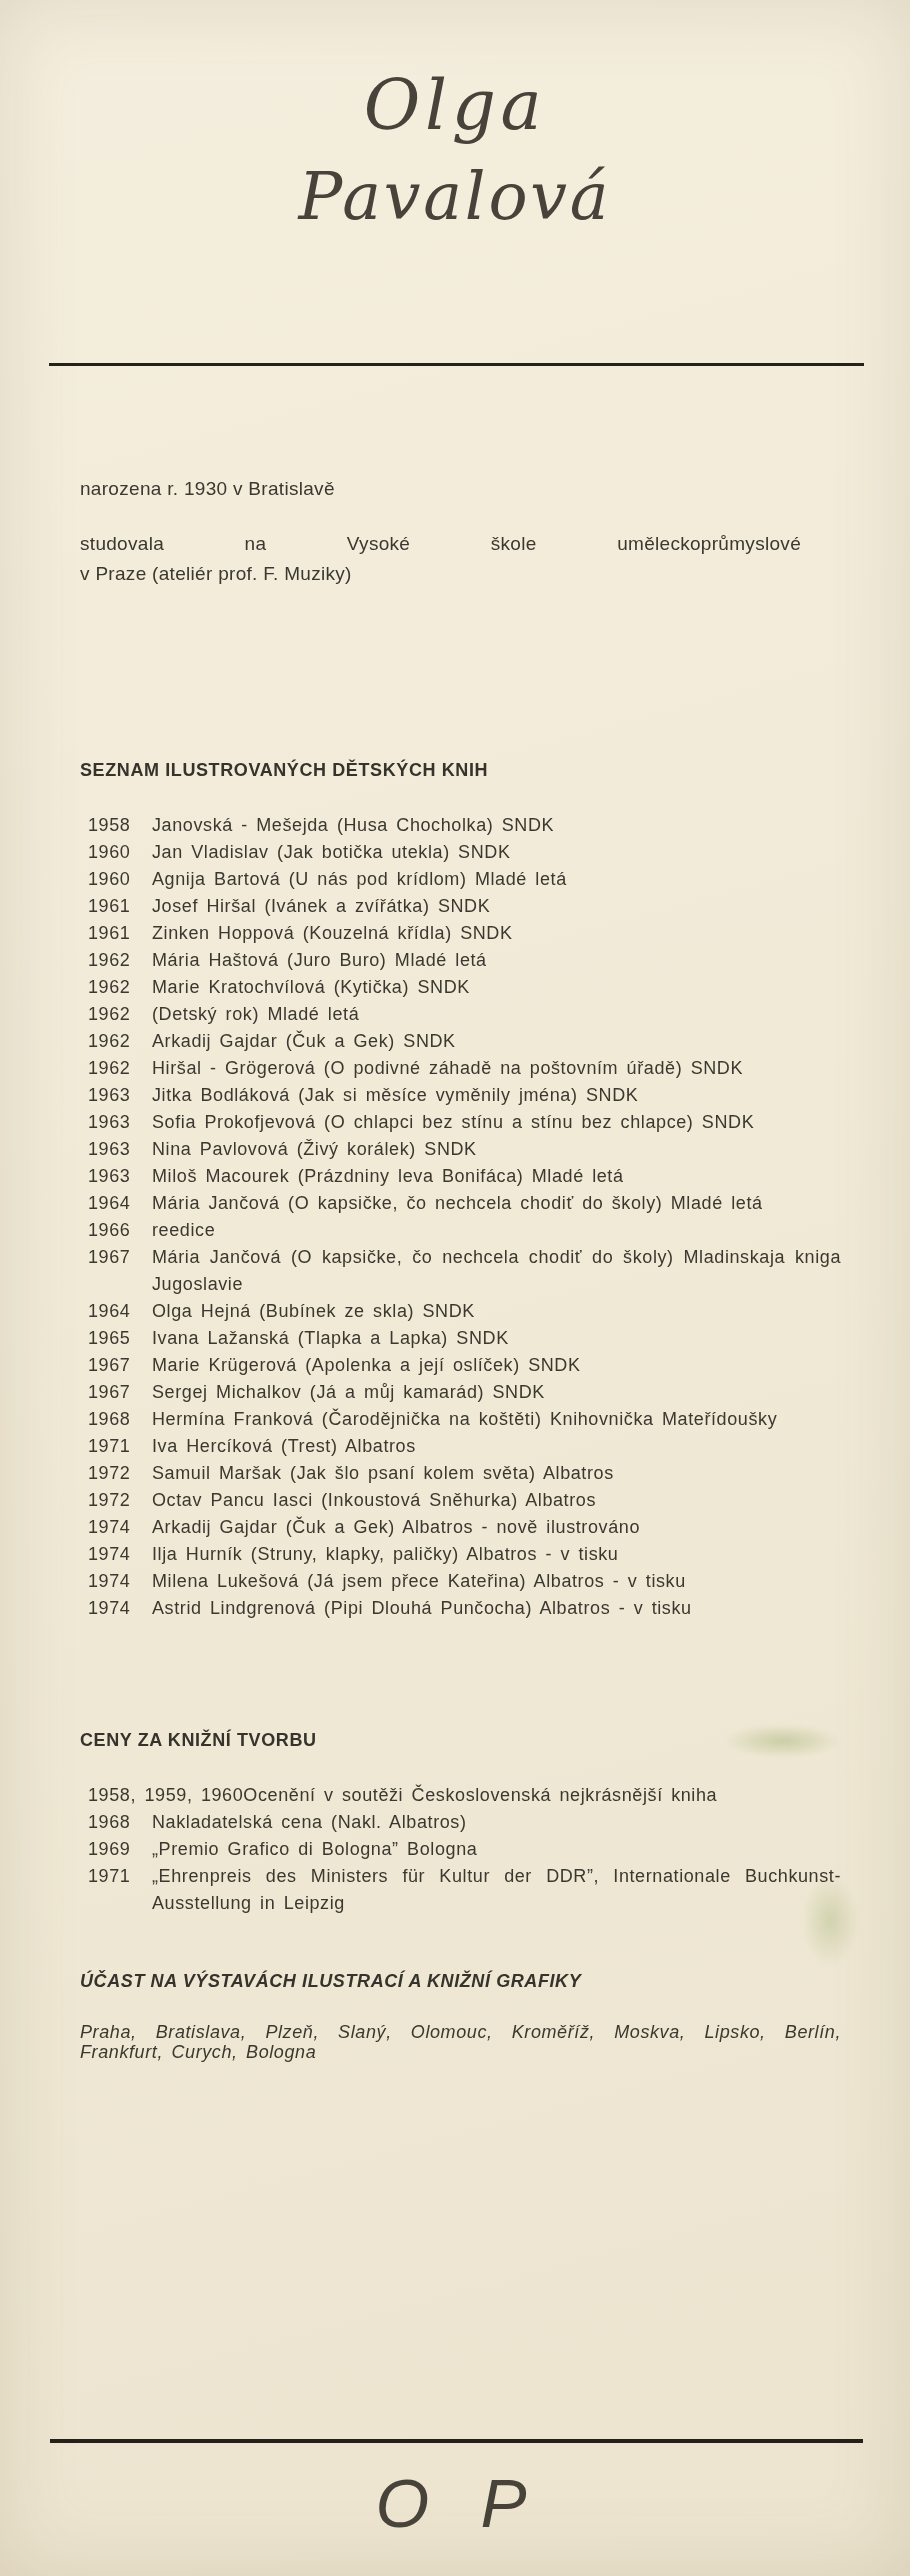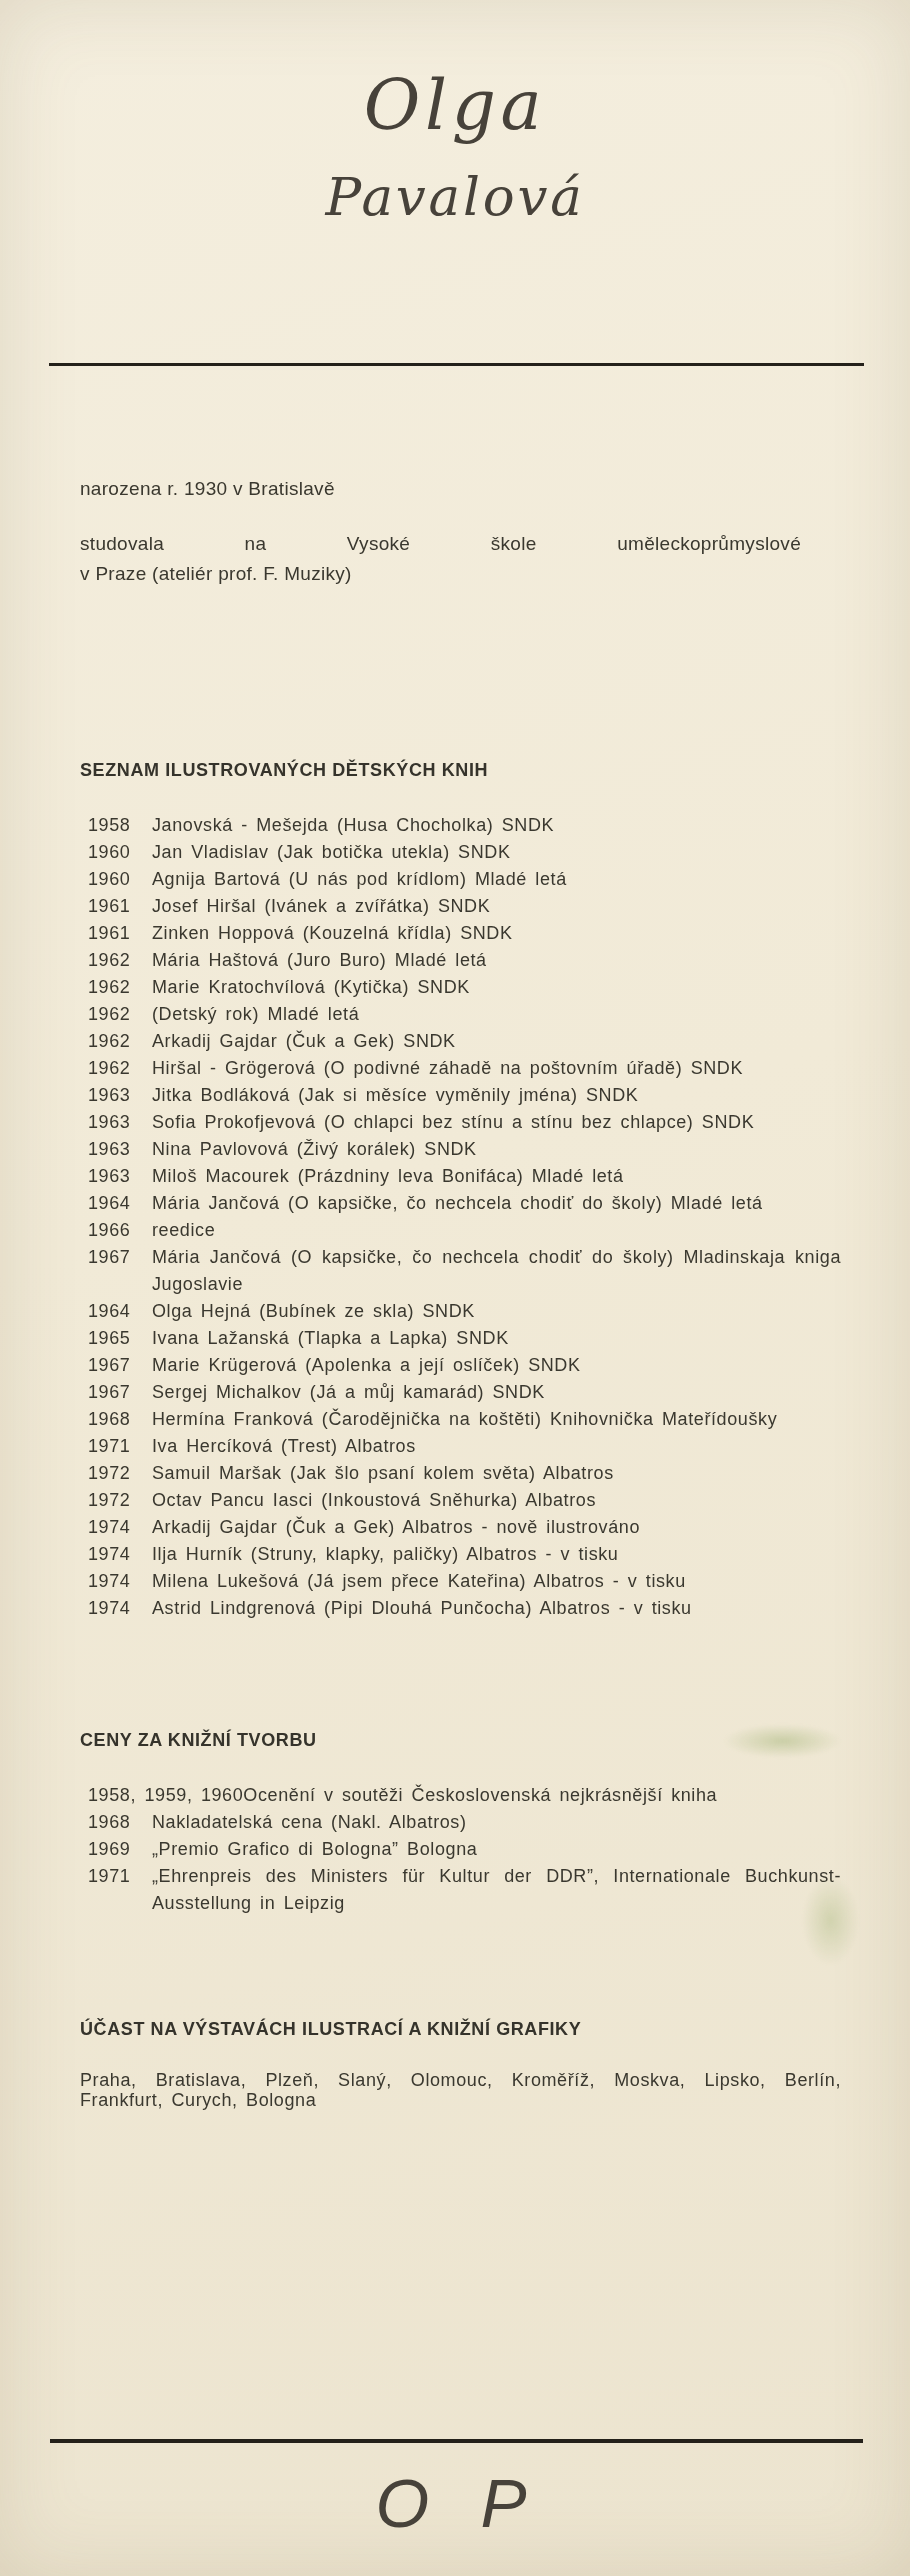--- a/index.html
+++ b/index.html
@@ -29,21 +29,21 @@
     padding-top: 62px;
     text-align: center;
   }
   .script-title {
     font-family: "DejaVu Serif", serif;
     font-style: italic;
     font-weight: 400;
     color: #47423a;
   }
   .title-line1 { font-size: 69px; line-height: 86px; letter-spacing: 4.6px; }
-  .title-line2 { font-size: 53px; line-height: 98px; letter-spacing: 2.8px; }
+  .title-line2 { font-size: 65px; line-height: 98px; letter-spacing: 2.8px; }
 
   
   .rule {
     border: none;
     height: 3.4px;
     background: var(--rule, #24211a);
   }
   .rule-top { margin: 117px 46px 0 49px; }
   .rule-bottom {
     position: absolute;
@@ -72,21 +72,21 @@
 
   .section-heading {
     font-size: 18px;
     font-weight: 700;
     letter-spacing: 0.6px;
     color: #35332b;
   }
 
   .books   { margin-top: 171px; }
   .awards  { margin-top: 108px; }
-  .exhibitions { margin-top: 102px; }
+  .exhibitions { margin-top: 54px; font-style: italic; }
 
   .entries {
     margin-top: 31px;
     font-size: 18px;
     line-height: 27px;
     letter-spacing: 0.6px;
     word-spacing: 2.8px;
   }
 
   .entry {

